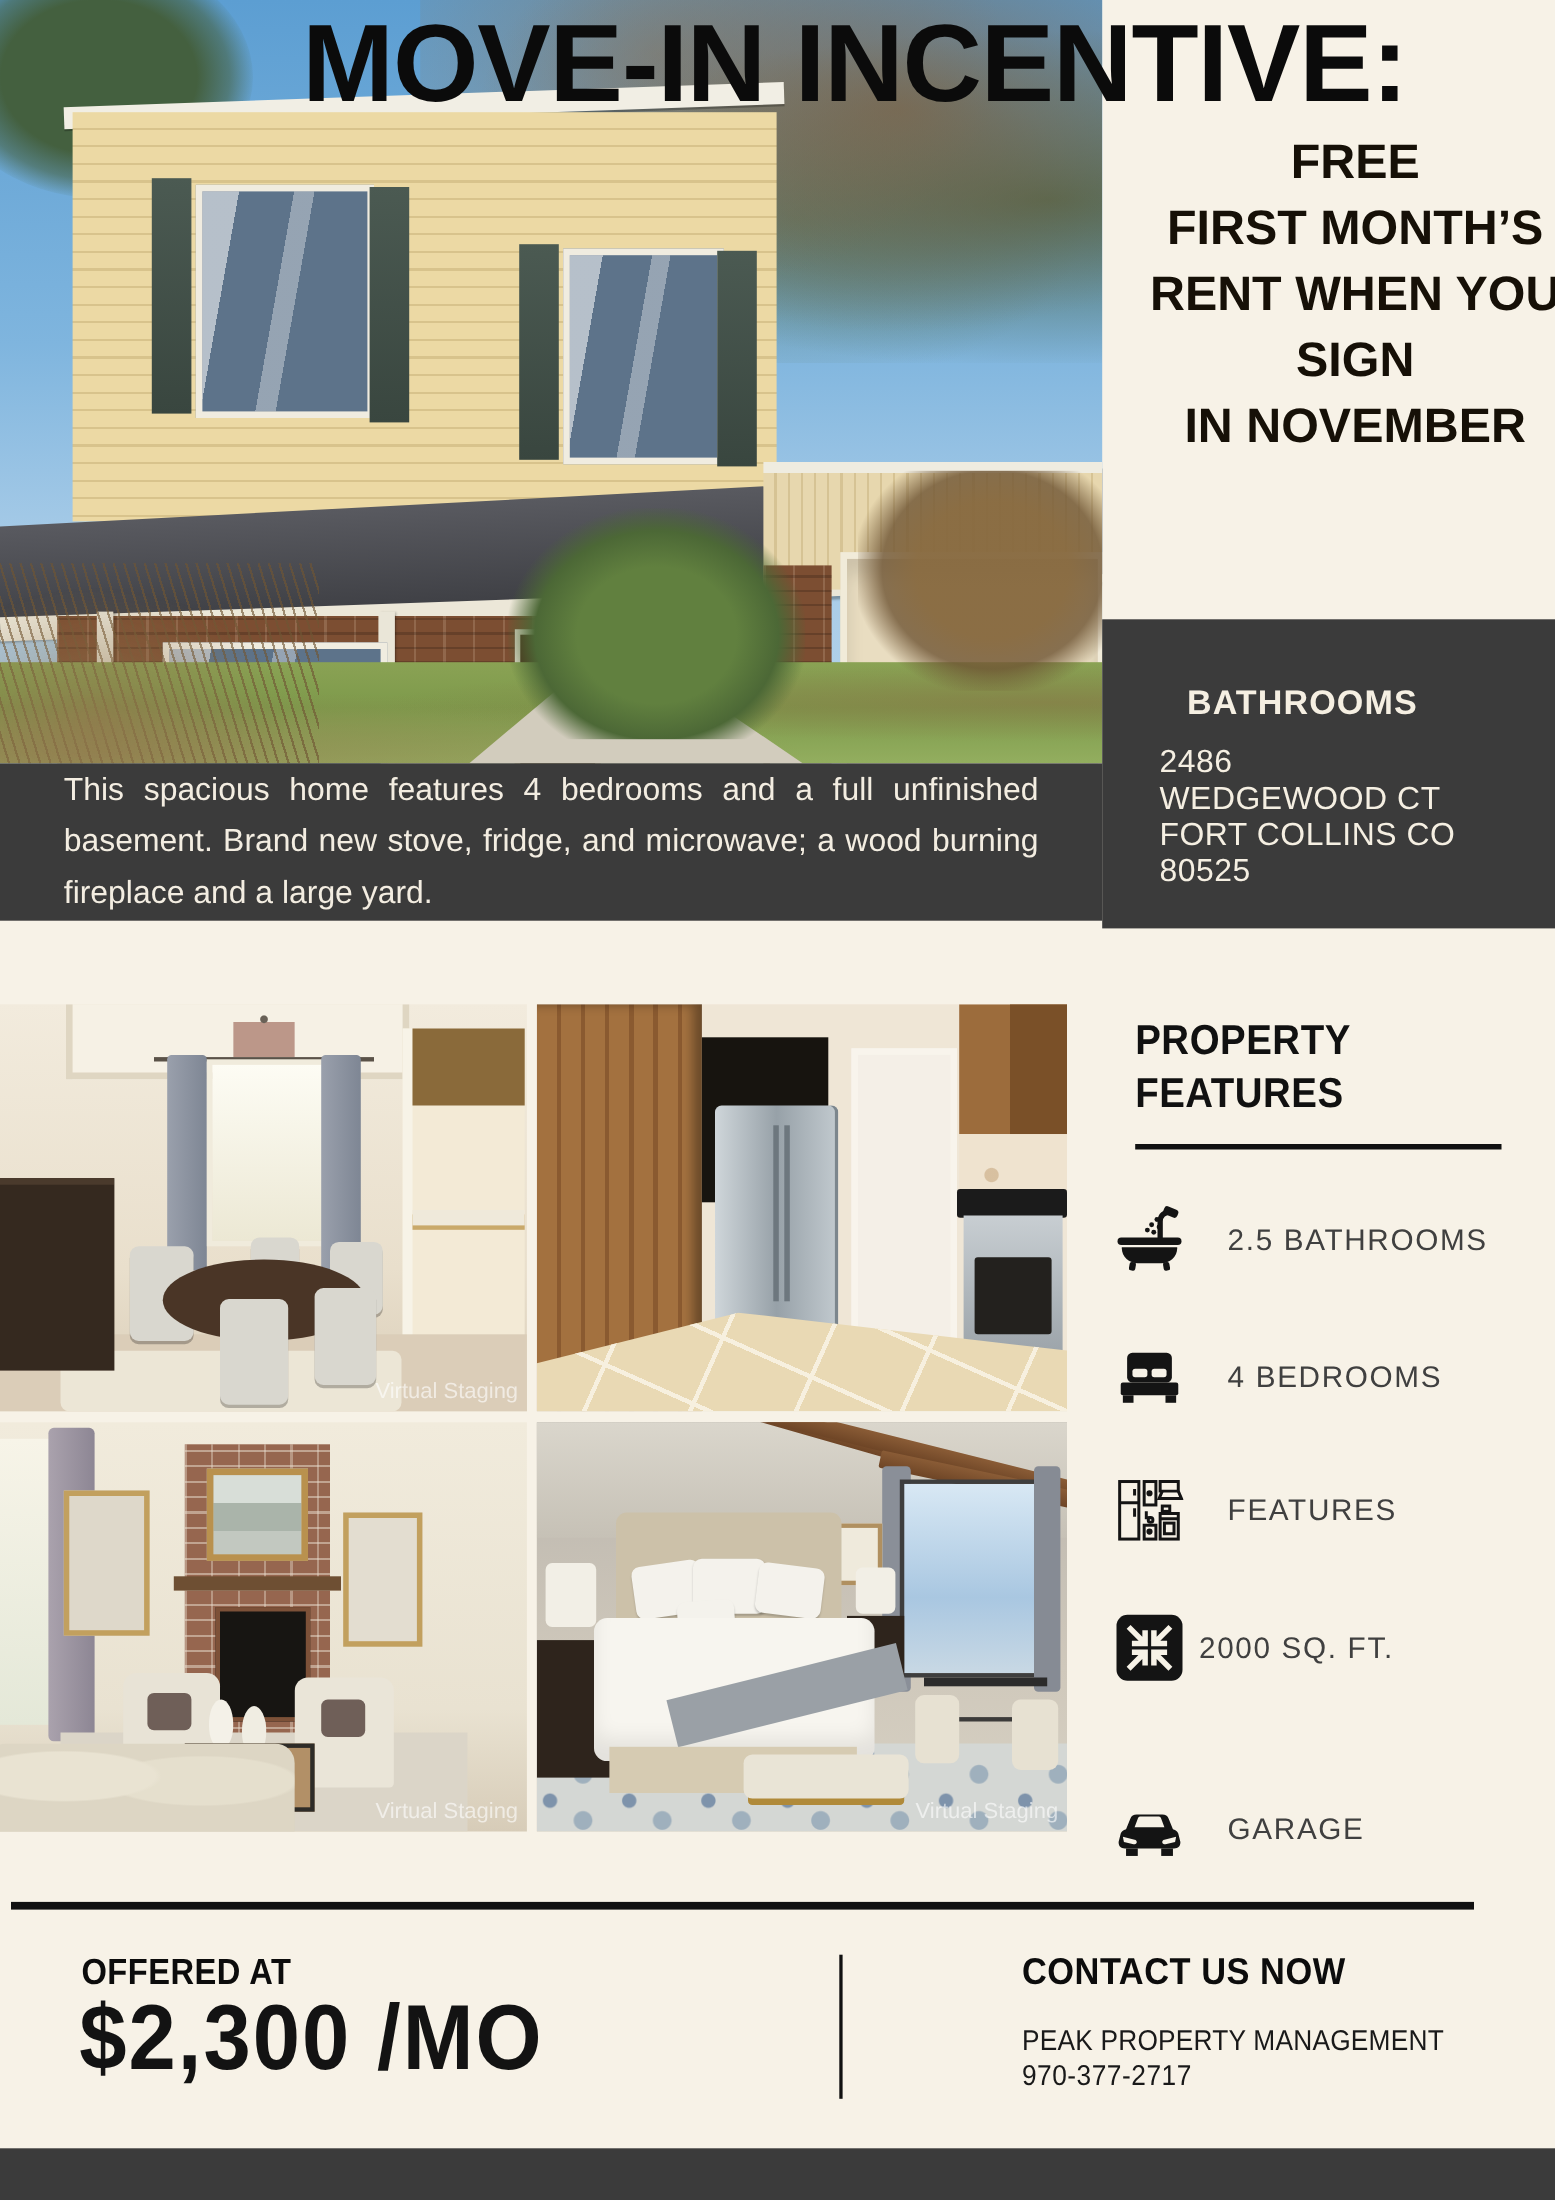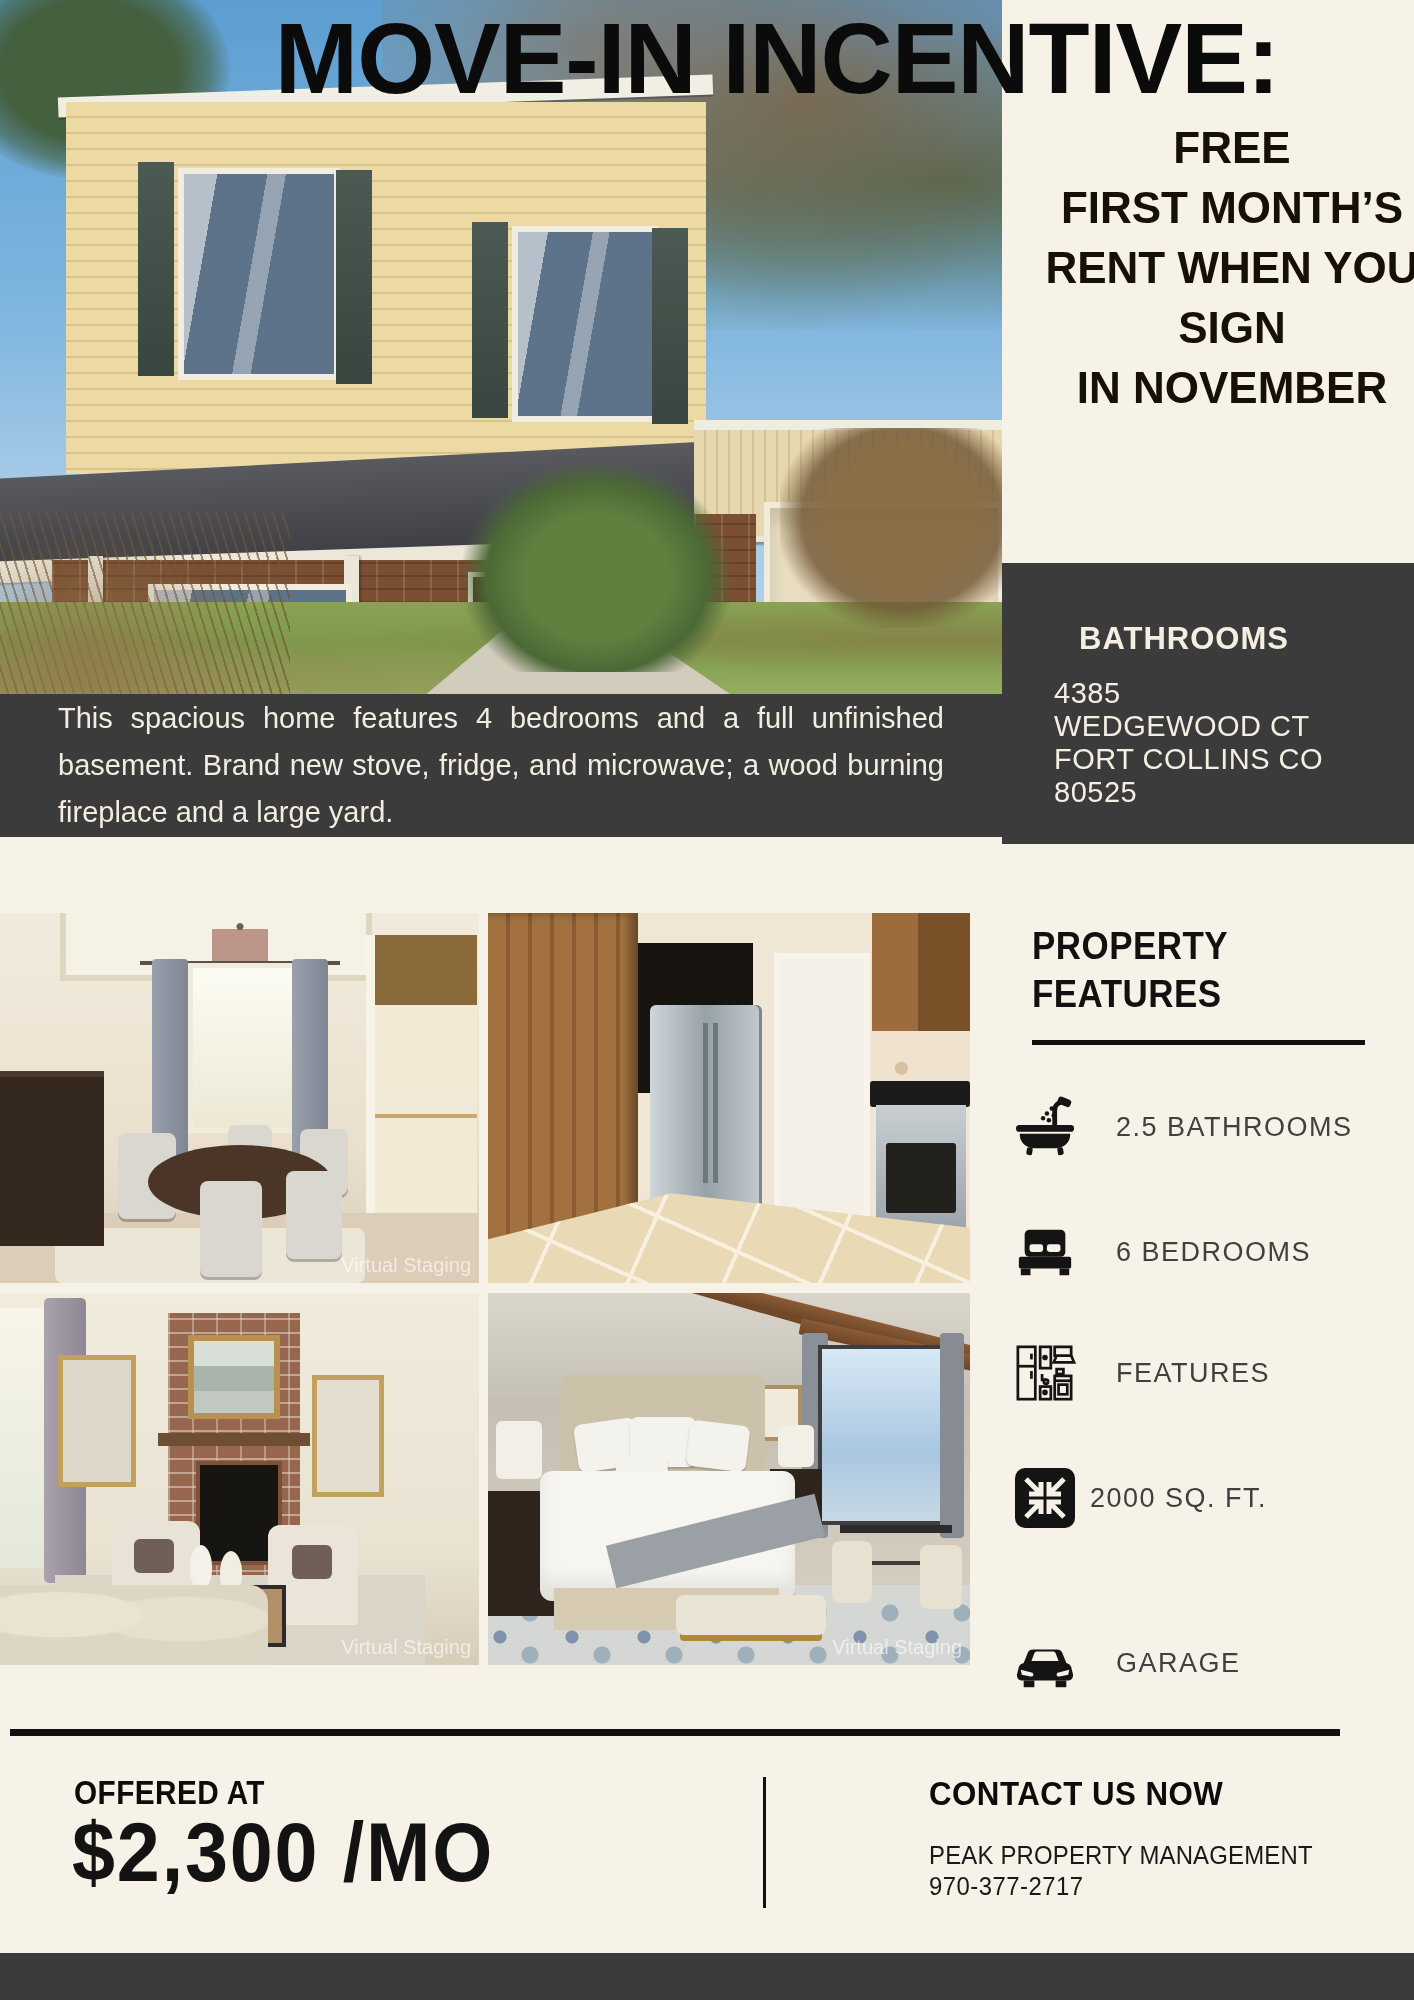--- a/index.html
+++ b/index.html
@@ -215,21 +215,21 @@
     <div>RENT WHEN YOU</div>
     <div>SIGN</div>
     <div>IN NOVEMBER</div>
   </div>
 
   <div class="abs descbar">This spacious home features 4 bedrooms and a full unfinished basement. Brand new stove, fridge, and microwave; a wood burning fireplace and a large yard.</div>
 
   <div class="abs locpanel">
     <div class="abs loctitle">BATHROOMS</div>
     <div class="abs locaddr">
-      <div>4385</div>
+      <div>2486</div>
       <div>WEDGEWOOD CT</div>
       <div>FORT COLLINS CO</div>
       <div>80525</div>
     </div>
   </div>
 
   <div class="abs photo p-din">
     <div class="abs din-tray"></div>
     <div class="abs din-rod"></div>
     <div class="abs din-cur" style="left:152px;"></div>
@@ -346,21 +346,21 @@
     <span class="feat-ic">
       <svg width="62" height="62" viewBox="0 0 64 64">
         <rect x="11" y="9" width="42" height="28" rx="5" fill="#141414"></rect>
         <rect x="16" y="24" width="14" height="8" rx="2.5" fill="#f7f2e7"></rect>
         <rect x="34" y="24" width="14" height="8" rx="2.5" fill="#f7f2e7"></rect>
         <rect x="5" y="37" width="54" height="12" rx="2" fill="#141414"></rect>
         <rect x="7" y="49" width="10" height="7" fill="#141414"></rect>
         <rect x="47" y="49" width="10" height="7" fill="#141414"></rect>
       </svg>
     </span>
-    <span class="feat-lb">6 BEDROOMS</span>
+    <span class="feat-lb">4 BEDROOMS</span>
   </div>
 
   <div class="abs feat-item" style="top:1338px;">
     <span class="feat-ic">
       <svg width="62" height="62" viewBox="0 0 64 64" fill="none" stroke="#141414" stroke-width="2.8">
         <rect x="4" y="5" width="18" height="54"></rect>
         <line x1="4" y1="25" x2="22" y2="25"></line>
         <line x1="18" y1="12" x2="18" y2="18"></line>
           <line x1="18" y1="30" x2="18" y2="38"></line>
         <rect x="27" y="5" width="11" height="22"></rect>

